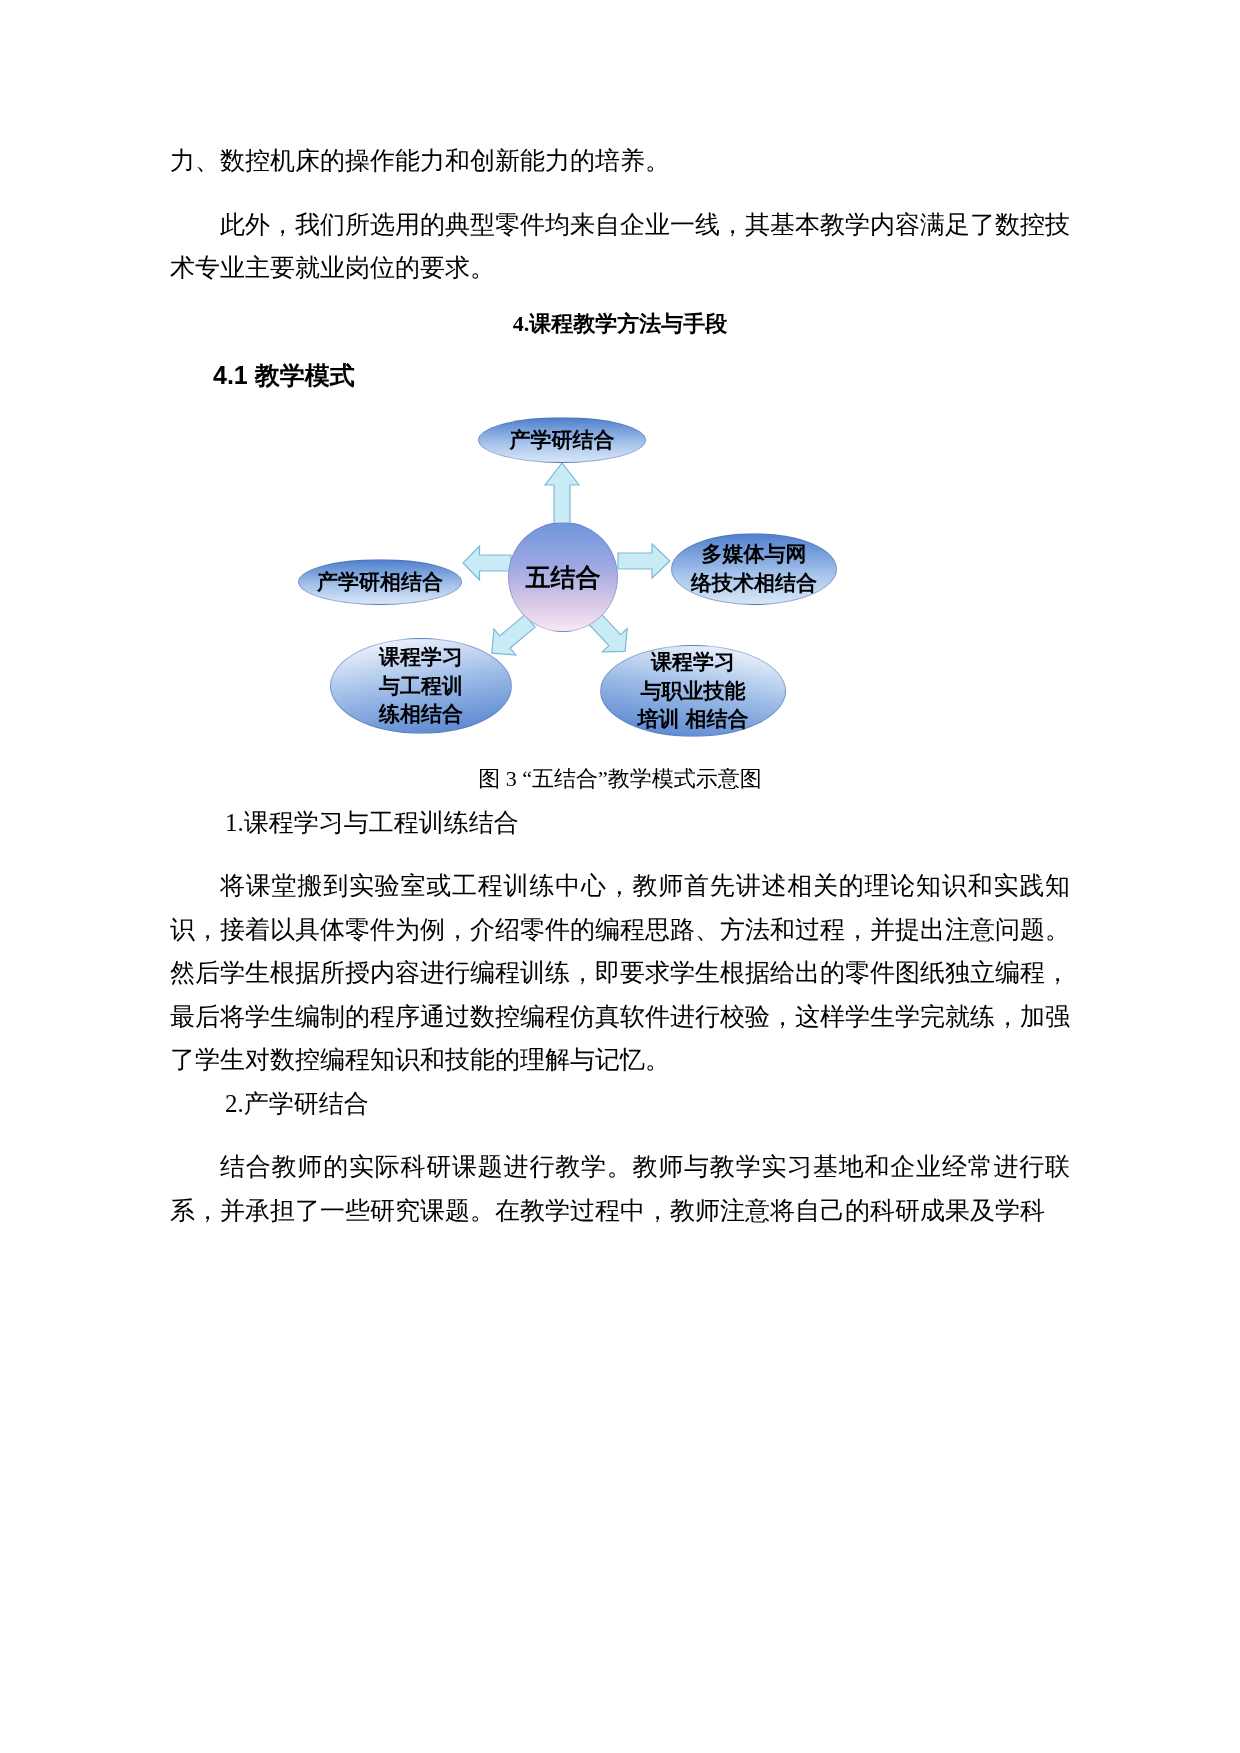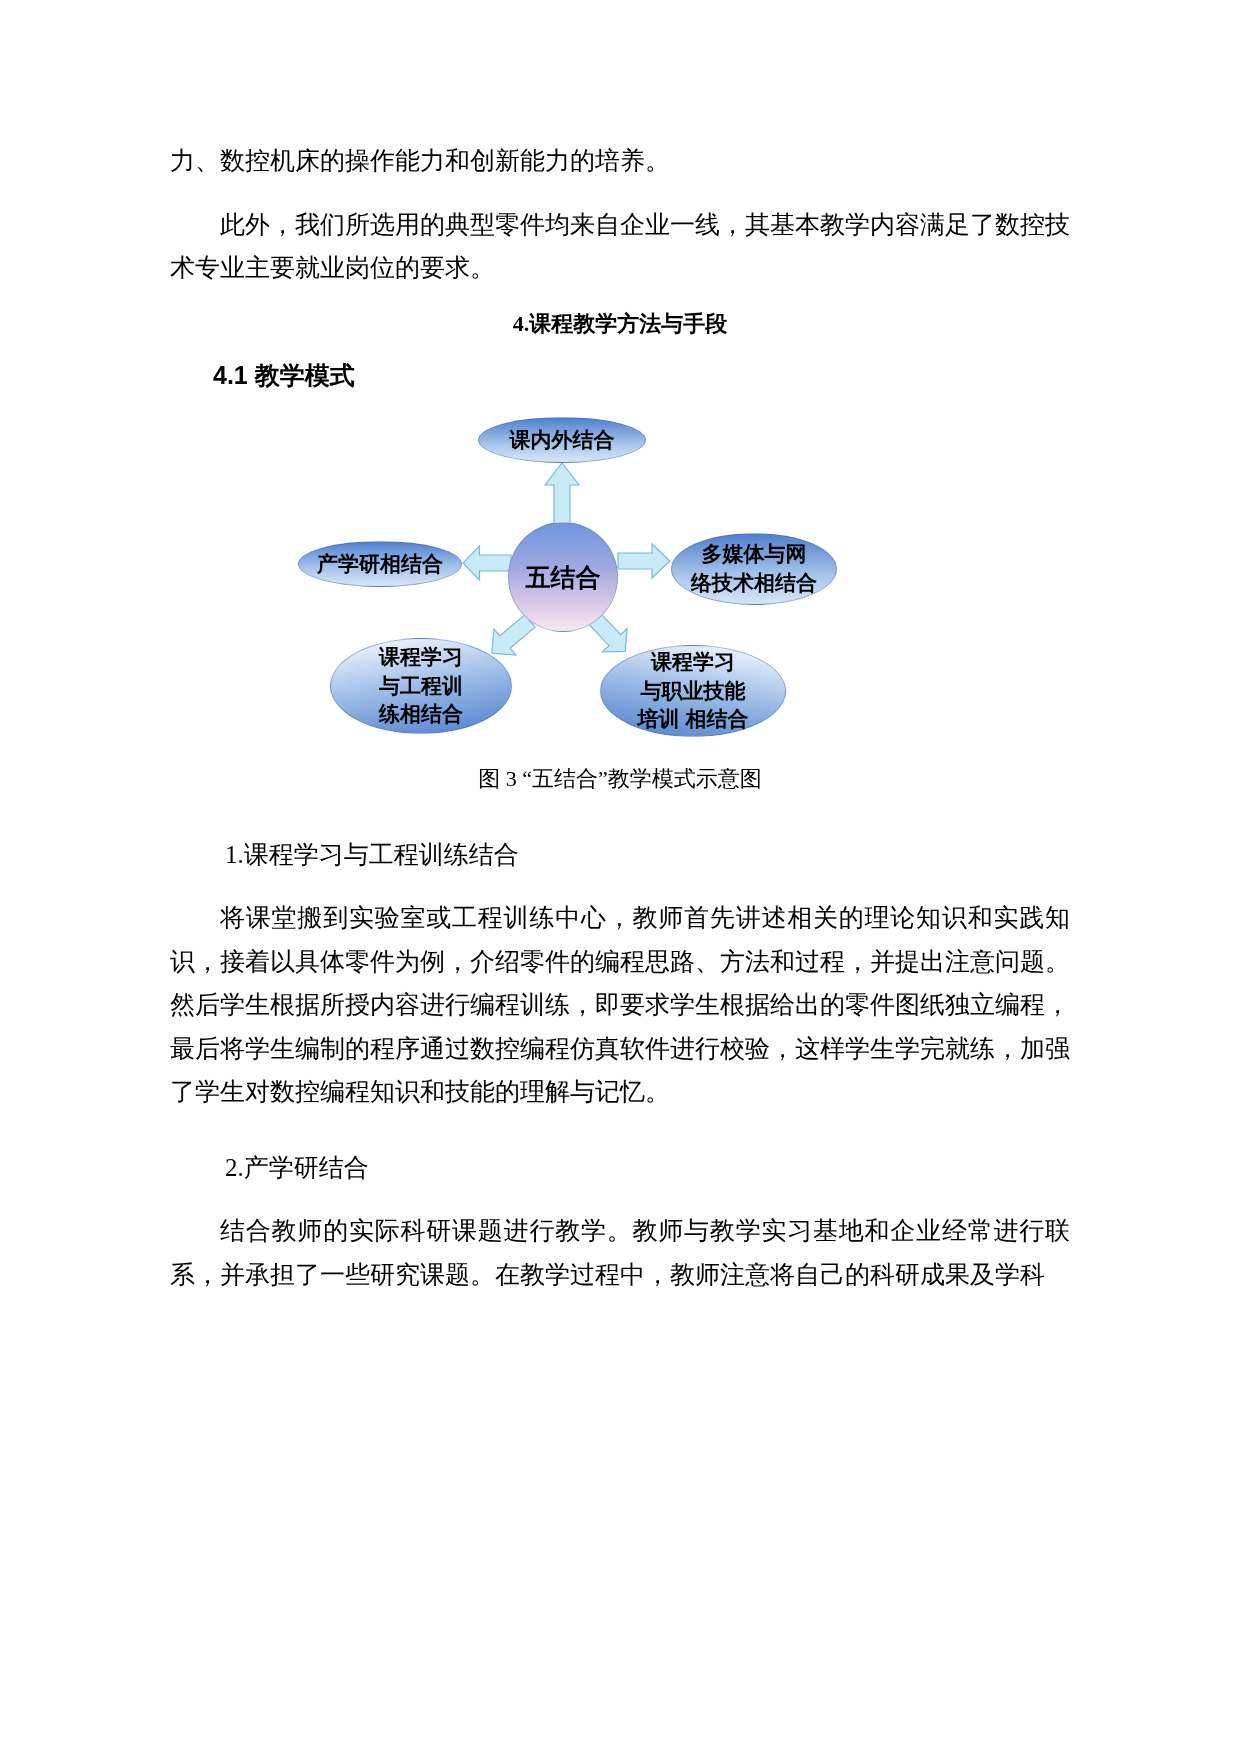--- a/index.html
+++ b/index.html
@@ -22,21 +22,21 @@
     top: 139px;
     width: 900px;
   }
   .body-text {
     margin: 0;
     font-size: 25px;
     line-height: 43.5px;
     text-align: justify;
   }
   .indent { text-indent: 2em; margin-top: 20px; }
-  .item-title { text-indent: 2.2em; margin-top: 32px; }
+  .item-title { text-indent: 2.2em; }
 
   .h1 {
     margin: 11px 0 0 0;
     font-family: Liberation Serif, serif;
     font-weight: bold;
     font-size: 22px;
     line-height: 46px;
     text-align: center;
   }
   .h2 {
@@ -75,21 +75,21 @@
     font-weight: bold;
     font-size: 21px;
     line-height: 1.38;
     color: var(--ink, #000000);
     border: 1px solid rgba(70,105,170,0.45);
   }
   .grad-down {
     background: linear-gradient(180deg, var(--node-blue-dark, #4f7fcc) 0%, #a9c6ec 60%, #d8e6f6 100%);
   }
   .node-top   { left: 308px; top: 20px;  width: 168px; height: 46px; }
-  .node-left  { left: 128px; top: 144px; width: 164px; height: 46px; text-align: right; }
+  .node-left  { left: 128px; top: 162px; width: 164px; height: 46px; text-align: right; }
   .node-right { left: 501px; top: 136px; width: 166px; height: 72px; }
   .node-bl {
     left: 160px; top: 241px; width: 182px; height: 96px;
     background: linear-gradient(170deg, #f2f7fd 5%, #9cbbe7 50%, var(--node-blue-dark, #4f7fcc) 100%);
   }
   .node-br {
     left: 430px; top: 248px; width: 186px; height: 92px;
     background: linear-gradient(190deg, #f2f7fd 5%, #9cbbe7 50%, var(--node-blue-dark, #4f7fcc) 100%);
   }
   .center-circle {
@@ -130,21 +130,21 @@
     <div class="figure">
       <svg class="arrows" viewBox="0 0 900 360" xmlns="http://www.w3.org/2000/svg">
         <polygon class="arrow" points="-8,0 -8,-42 -17,-42 0,-64 17,-42 8,-42 8,0" transform="translate(392,130)" vector-effect="non-scaling-stroke"></polygon>
         <polygon class="arrow" points="-8,0 -8,-42 -17,-42 0,-64 17,-42 8,-42 8,0" transform="translate(341,166) rotate(-90) scale(1,0.75)" vector-effect="non-scaling-stroke"></polygon>
         <polygon class="arrow" points="-8,0 -8,-42 -17,-42 0,-64 17,-42 8,-42 8,0" transform="translate(448,164) rotate(90) scale(1,0.81)" vector-effect="non-scaling-stroke"></polygon>
         <polygon class="arrow" points="-8,0 -8,-42 -17,-42 0,-64 17,-42 8,-42 8,0" transform="translate(360,224) rotate(-130) scale(1,0.78)" vector-effect="non-scaling-stroke"></polygon>
         <polygon class="arrow" points="-8,0 -8,-42 -17,-42 0,-64 17,-42 8,-42 8,0" transform="translate(425,222) rotate(137) scale(1,0.69)" vector-effect="non-scaling-stroke"></polygon>
       </svg>
 
       <div class="node node-top grad-down">
-        <span>课内外结合</span>
+        <span>产学研结合</span>
       </div>
 
       <div class="node node-left grad-down">
         <span>产学研相结合</span>
       </div>
 
       <div class="node node-right grad-down">
         <div>
           <div>多媒体与网</div>
           <div>络技术相结合</div>

